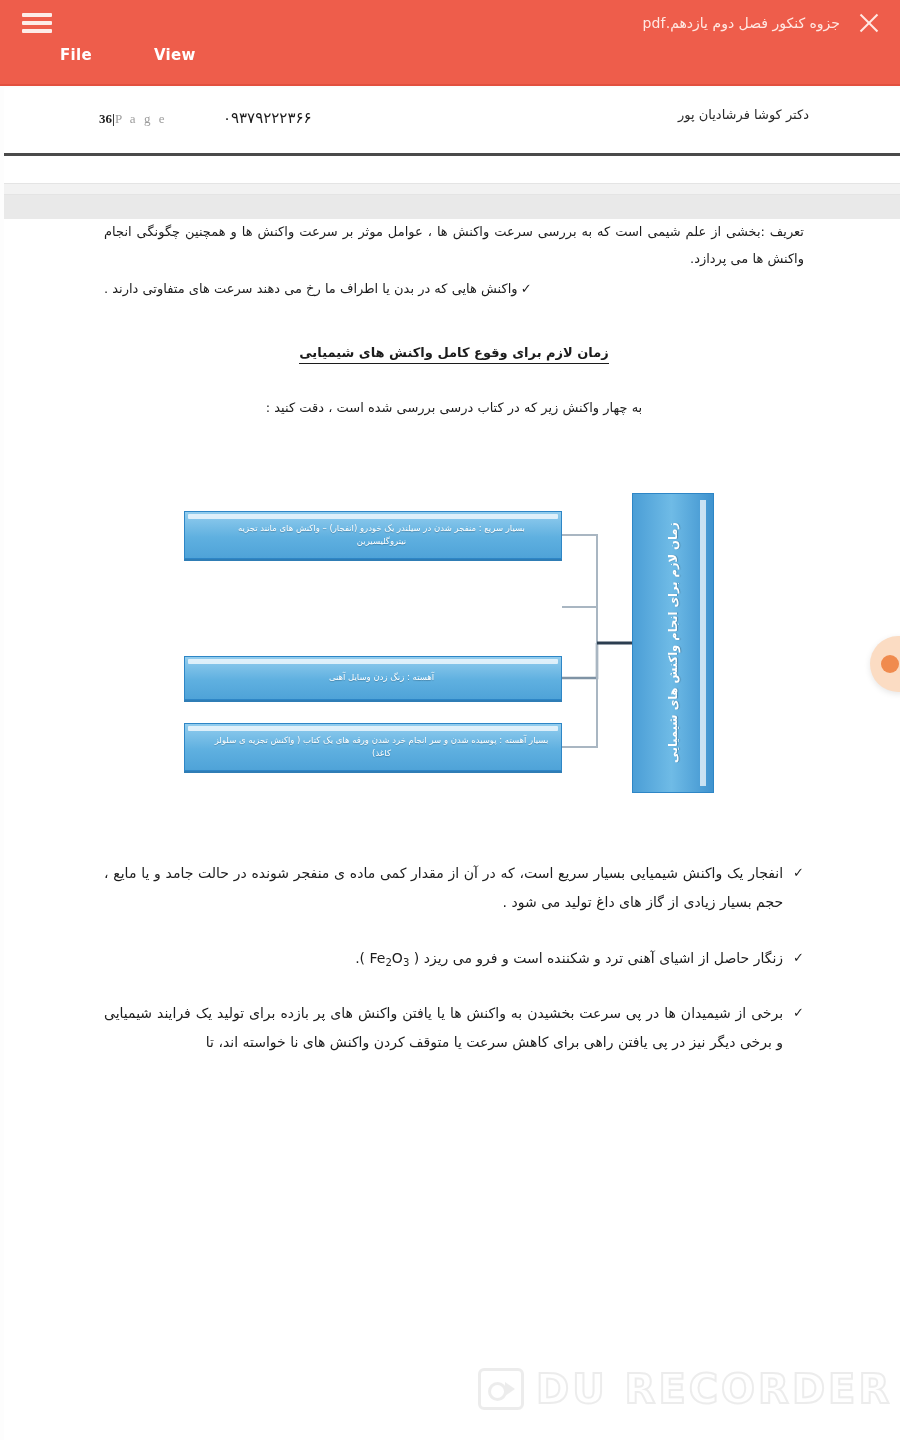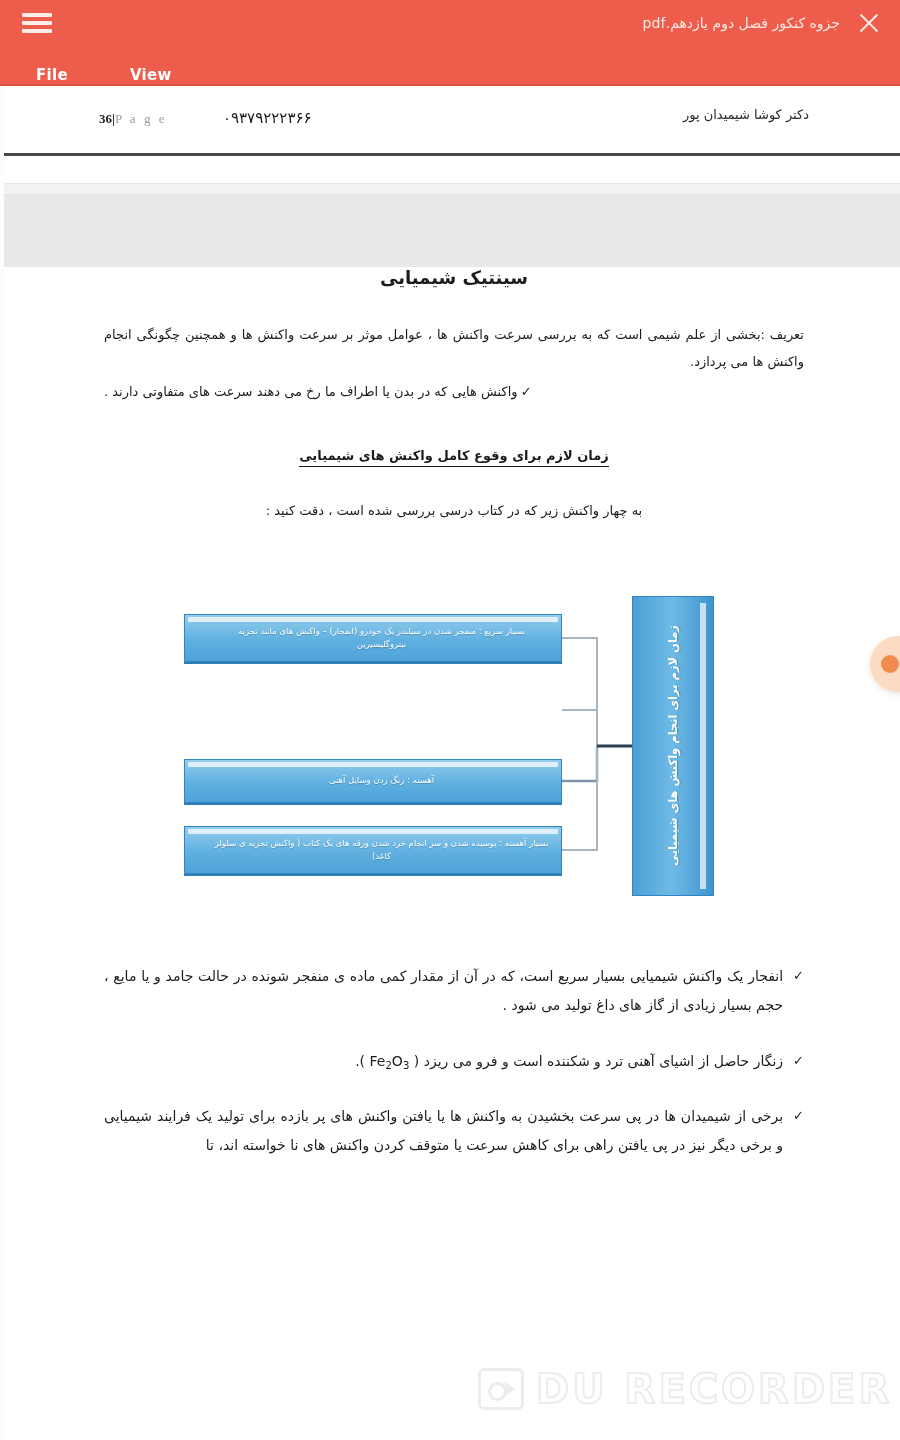--- a/index.html
+++ b/index.html
@@ -78,22 +78,22 @@
   .close-x::after  { transform: translate(-50%,-50%) rotate(-45deg); }
 
   
   .menubar {
     position: absolute;
     top: 46px; left: 0;
     width: 900px;
     height: 40px;
     background: #ee5d4b;
     display: flex;
-    align-items: flex-end;
-    padding-left: 36px;
+    align-items: flex-start;
+    padding-left: 60px;
     gap: 62px;
     border-bottom: 2px solid #e2503f;
   }
   .menu-item {
     color: #ffffff;
     font-size: 15px;
     font-weight: 600;
     cursor: pointer;
     letter-spacing: .3px;
   }
@@ -422,33 +422,32 @@
 
   <div class="viewer">
 
     <div class="page page-prev">
       <div class="pg-band">
         <div class="pg-band-inner">
           <div class="pg-left">
             <div class="pg-num"><span>36</span><span>|</span><span class="pg-word">P a g e</span></div>
             <div class="pg-phone">۰۹۳۷۹۲۲۲۳۶۶</div>
           </div>
-          <div class="pg-author">دکتر کوشا شیمیدان پور</div>
+          <div class="pg-author">دکتر کوشا فرشادیان پور</div>
         </div>
         <div class="hrule-dark" style="bottom:-16px;"></div>
       </div>
     </div>
 
     <div class="page-gap"></div>
 
     <div class="page page-main">
 
       <div class="doc-body">
 
-        <div class="h-main">سینتیک شیمیایی</div>
 
         <div class="para">تعریف :بخشی از علم شیمی است که به بررسی سرعت واکنش ها ، عوامل موثر بر سرعت واکنش ها و همچنین چگونگی انجام واکنش ها می پردازد.</div>
 
         <div class="check-line">
           <span class="ck">✓</span>
           <span>واکنش هایی که در بدن یا اطراف ما رخ می دهند سرعت های متفاوتی دارند .</span>
         </div>
 
         <div class="h-underline">
           <span>زمان لازم برای وقوع کامل واکنش های شیمیایی</span>

